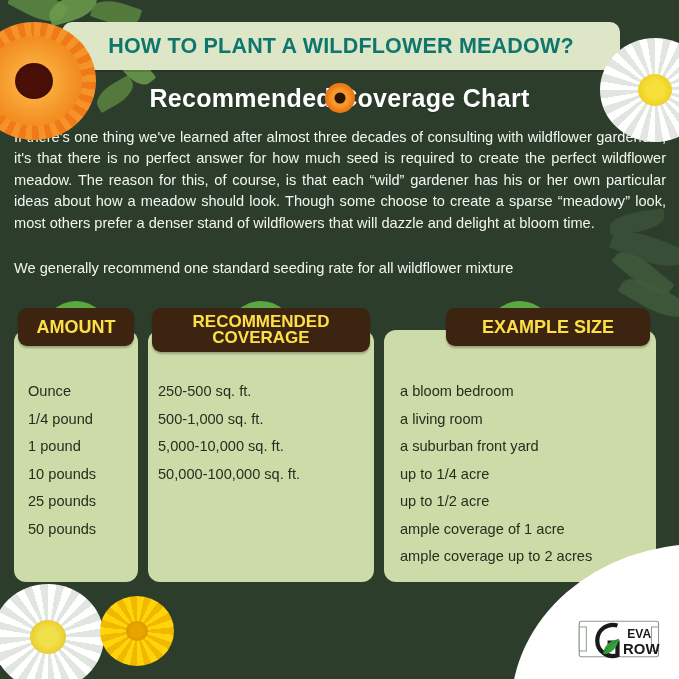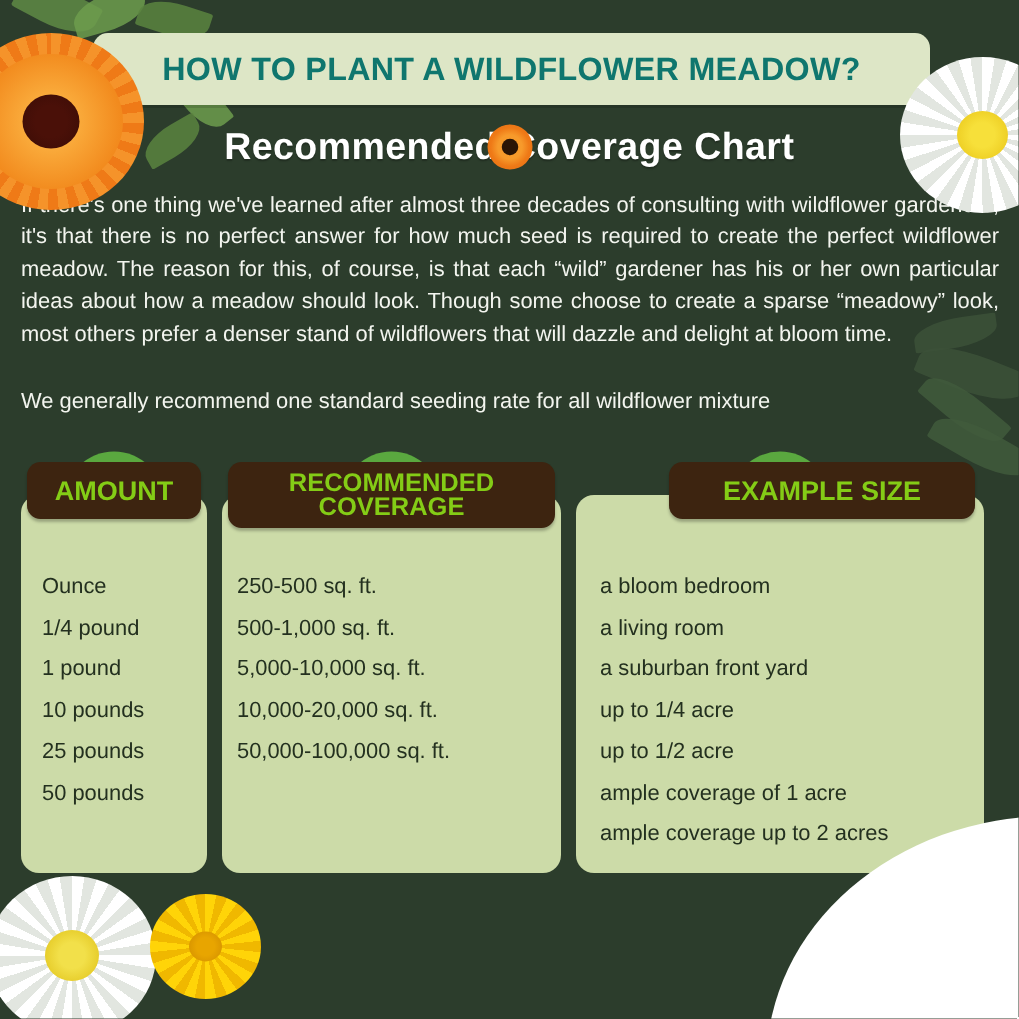--- a/index.html
+++ b/index.html
@@ -64,21 +64,21 @@
   .col.c3{width:272px;}
 
   .dome{
     position:absolute;top:-29px;left:50%;transform:translateX(-50%);
     width:66px;height:44px;background:#5aa83f;
     border-radius:66px 66px 0 0;
   }
   .badge{
     position:absolute;top:-22px;left:50%;transform:translateX(-50%);
     background:#3d2410;border-radius:9px;
-    color:#84cc16;font-weight:bold;text-align:center;
+    color:#fde047;font-weight:bold;text-align:center;
     display:flex;align-items:center;justify-content:center;
     box-shadow:0 2px 2px rgba(0,0,0,.25);
     white-space:pre-line;line-height:16px;z-index:3;
   }
   .col.c1 .badge{width:116px;height:38px;font-size:18px;}
   .col.c2 .badge{width:218px;height:44px;font-size:17px;}
   .col.c3 .badge{width:204px;height:38px;font-size:18px;margin-left:28px;}
 
   .cells{position:absolute;left:0;right:0;top:48px;padding:0 14px;}
   .col.c2 .cells{padding-left:10px;}
@@ -141,21 +141,20 @@
     </div>
 
     <div class="col c2">
       <div class="dome"></div>
       <div class="badge">RECOMMENDED
 COVERAGE</div>
       <div class="cells">
         <div class="cell">250-500 sq. ft.</div>
         <div class="cell">500-1,000 sq. ft.</div>
         <div class="cell">5,000-10,000 sq. ft.</div>
-        <div class="cell">10,000-20,000 sq. ft.</div>
         <div class="cell">50,000-100,000 sq. ft.</div>
       </div>
     </div>
 
     <div class="col c3">
       <div class="dome"></div>
       <div class="badge">EXAMPLE SIZE</div>
       <div class="cells">
         <div class="cell">a bloom bedroom</div>
         <div class="cell">a living room</div>
@@ -189,14 +188,26 @@
   </div>
 
   <div class="flower" style="left:100px;top:596px;width:74px;height:70px;">
     <div class="petals" style="background:
         repeating-conic-gradient(#ffd408 0deg 12deg,#f0b800 12deg 24deg);"></div>
     <div class="disc" style="width:22px;height:20px;background:radial-gradient(circle,#e8a500 40%,#d08c00 100%);"></div>
   </div>
 
   <div class="corner-arc"></div>
 
+  <div class="logo">
+    <svg viewBox="0 0 130 70" width="92" height="52">
+      <rect x="6" y="10" width="112" height="50" rx="3" fill="none" stroke="#8d9a8d" stroke-width="1.6"></rect>
+      <rect x="6" y="18" width="10" height="34" fill="#ffffff" stroke="#8d9a8d" stroke-width="1.4"></rect>
+      <rect x="108" y="18" width="10" height="34" fill="#ffffff" stroke="#8d9a8d" stroke-width="1.4"></rect>
+      <path d="M60 16 A22 22 0 1 0 60 58 L60 40 L46 40" fill="none" stroke="#1a1a1a" stroke-width="6" stroke-linecap="butt"></path>
+      <path d="M40 56 C40 42, 54 36, 62 35 C60 48, 50 57, 40 56 Z" fill="#34a03a"></path>
+      <path d="M40 56 C44 48, 52 41, 62 35" fill="none" stroke="#1d7a24" stroke-width="1.2"></path>
+      <text x="74" y="34" font-family="'Liberation Sans',sans-serif" font-size="17" font-weight="bold" fill="#1a1a1a">EVA</text>
+      <text x="68" y="56" font-family="'Liberation Sans',sans-serif" font-size="21" font-weight="bold" fill="#1a1a1a">ROW</text>
+    </svg>
+  </div>
 
 </div>
 
 </body></html>

